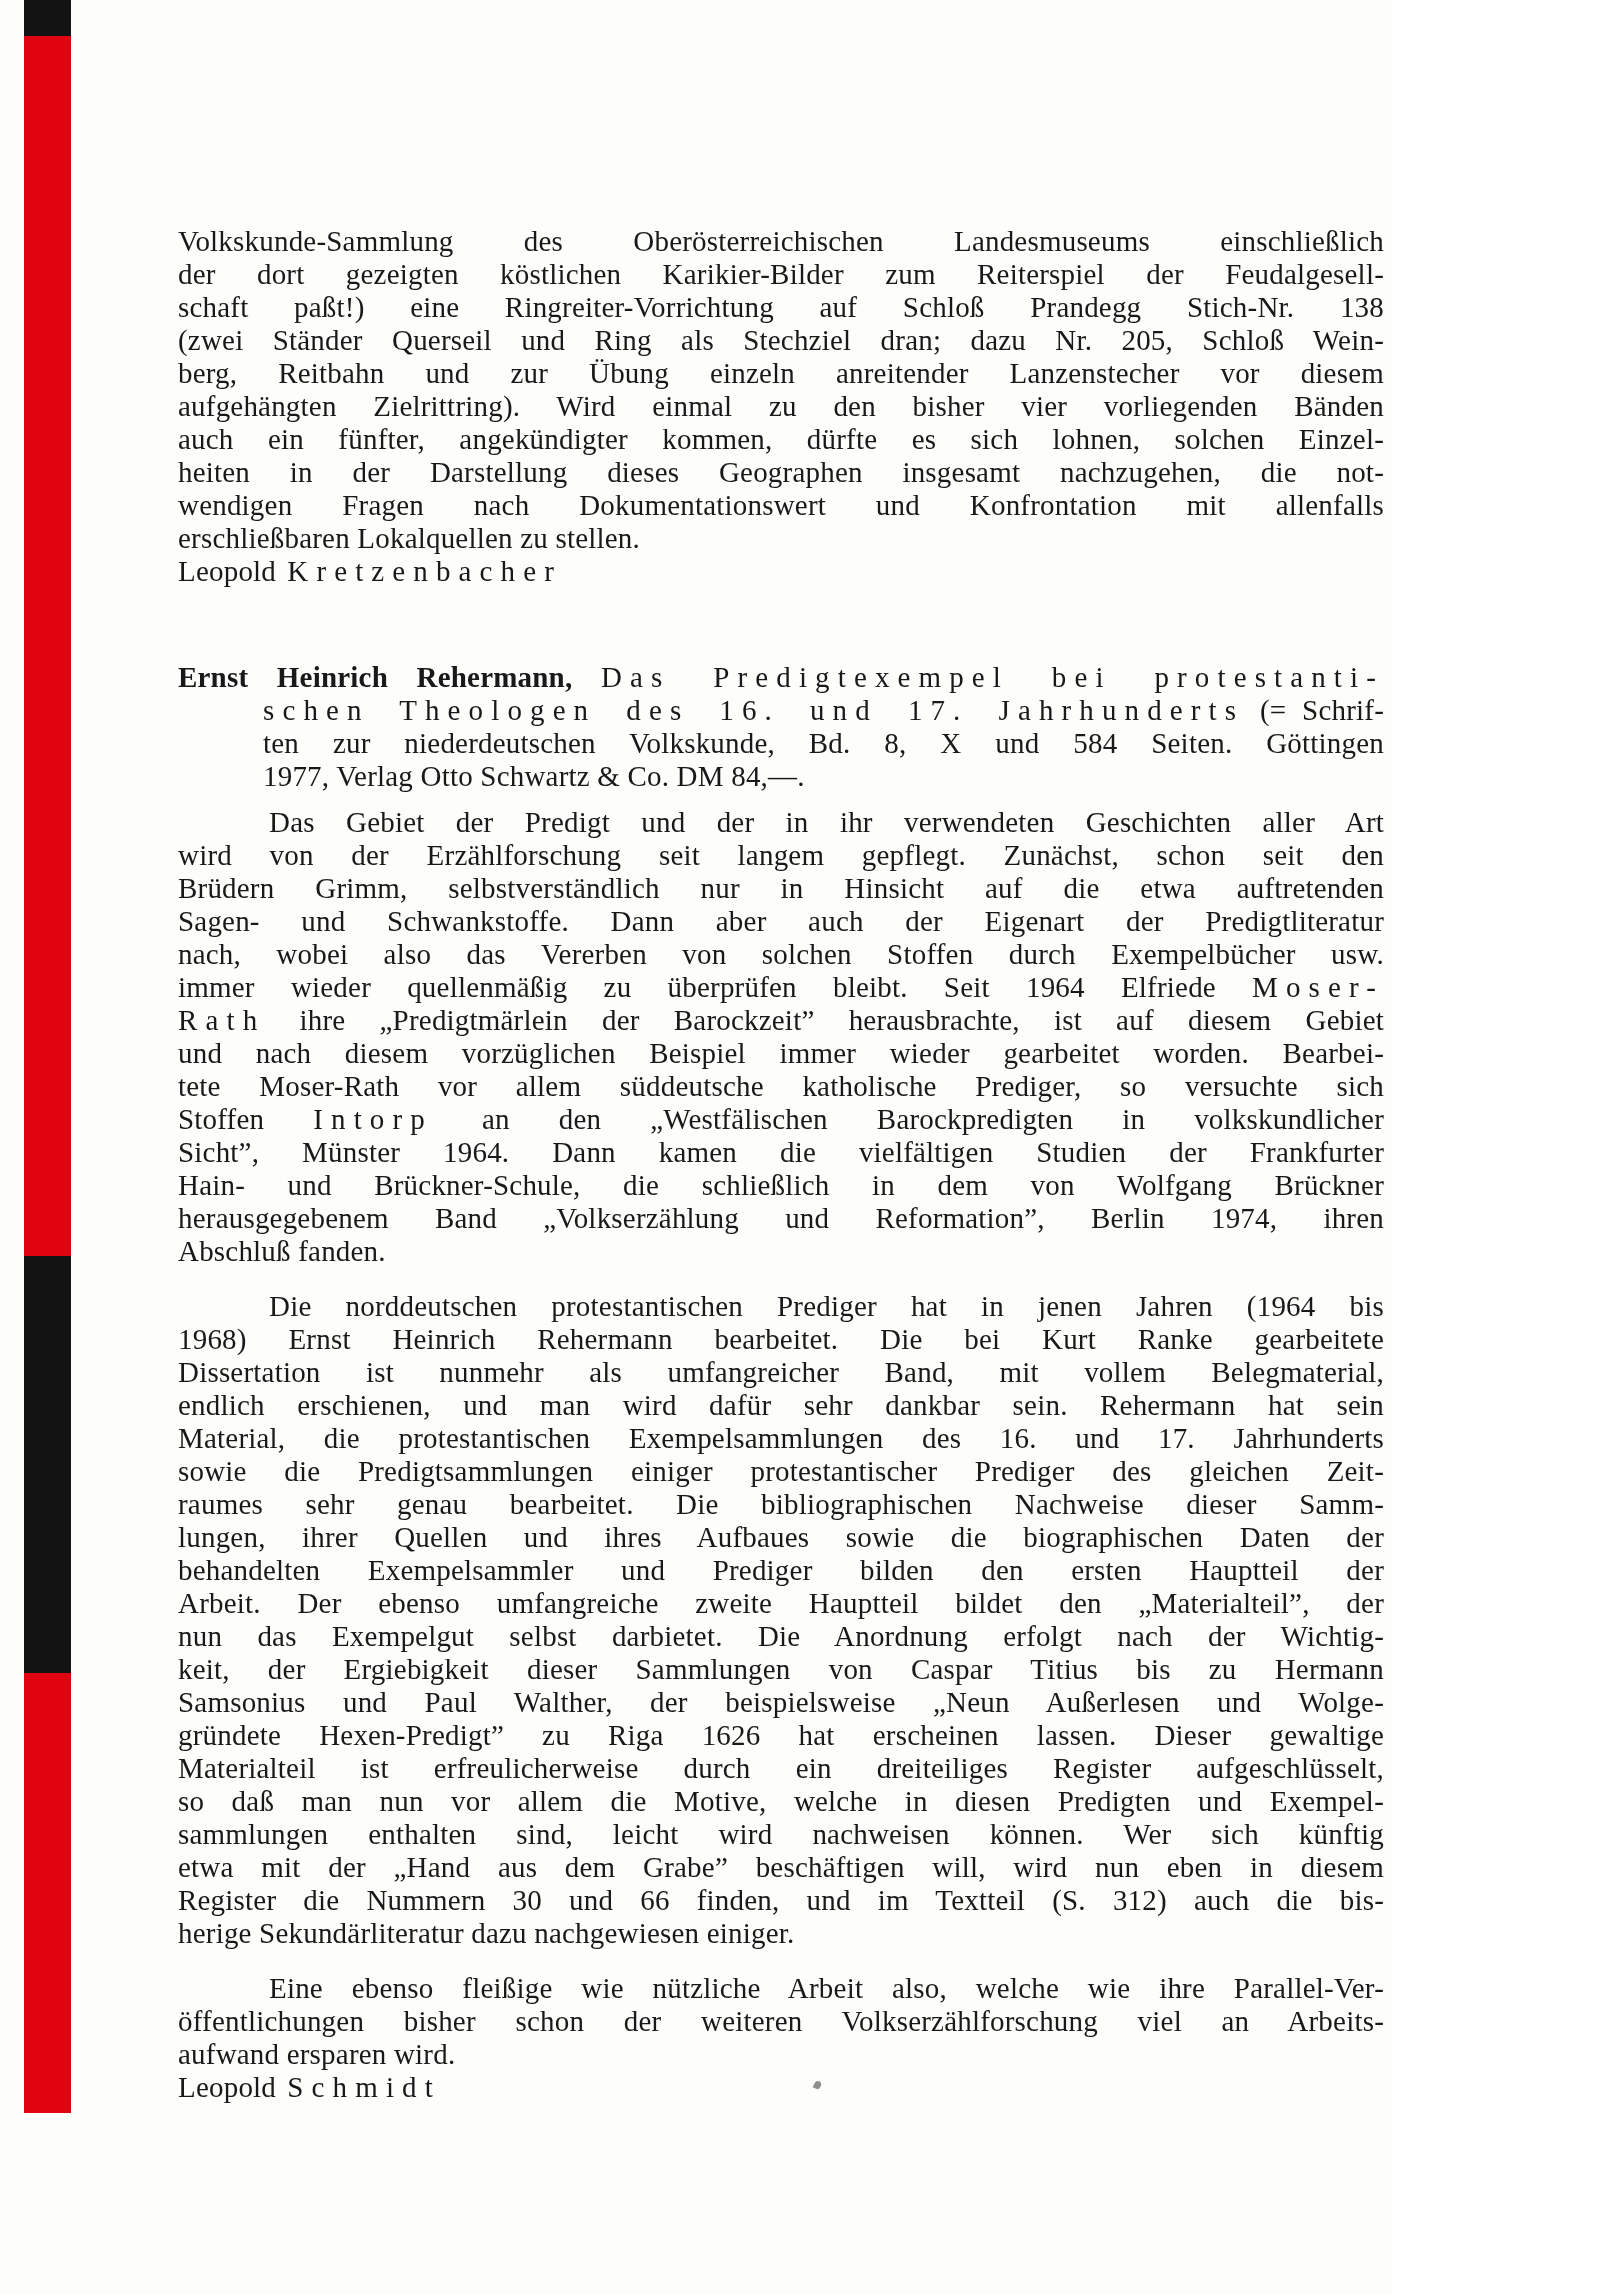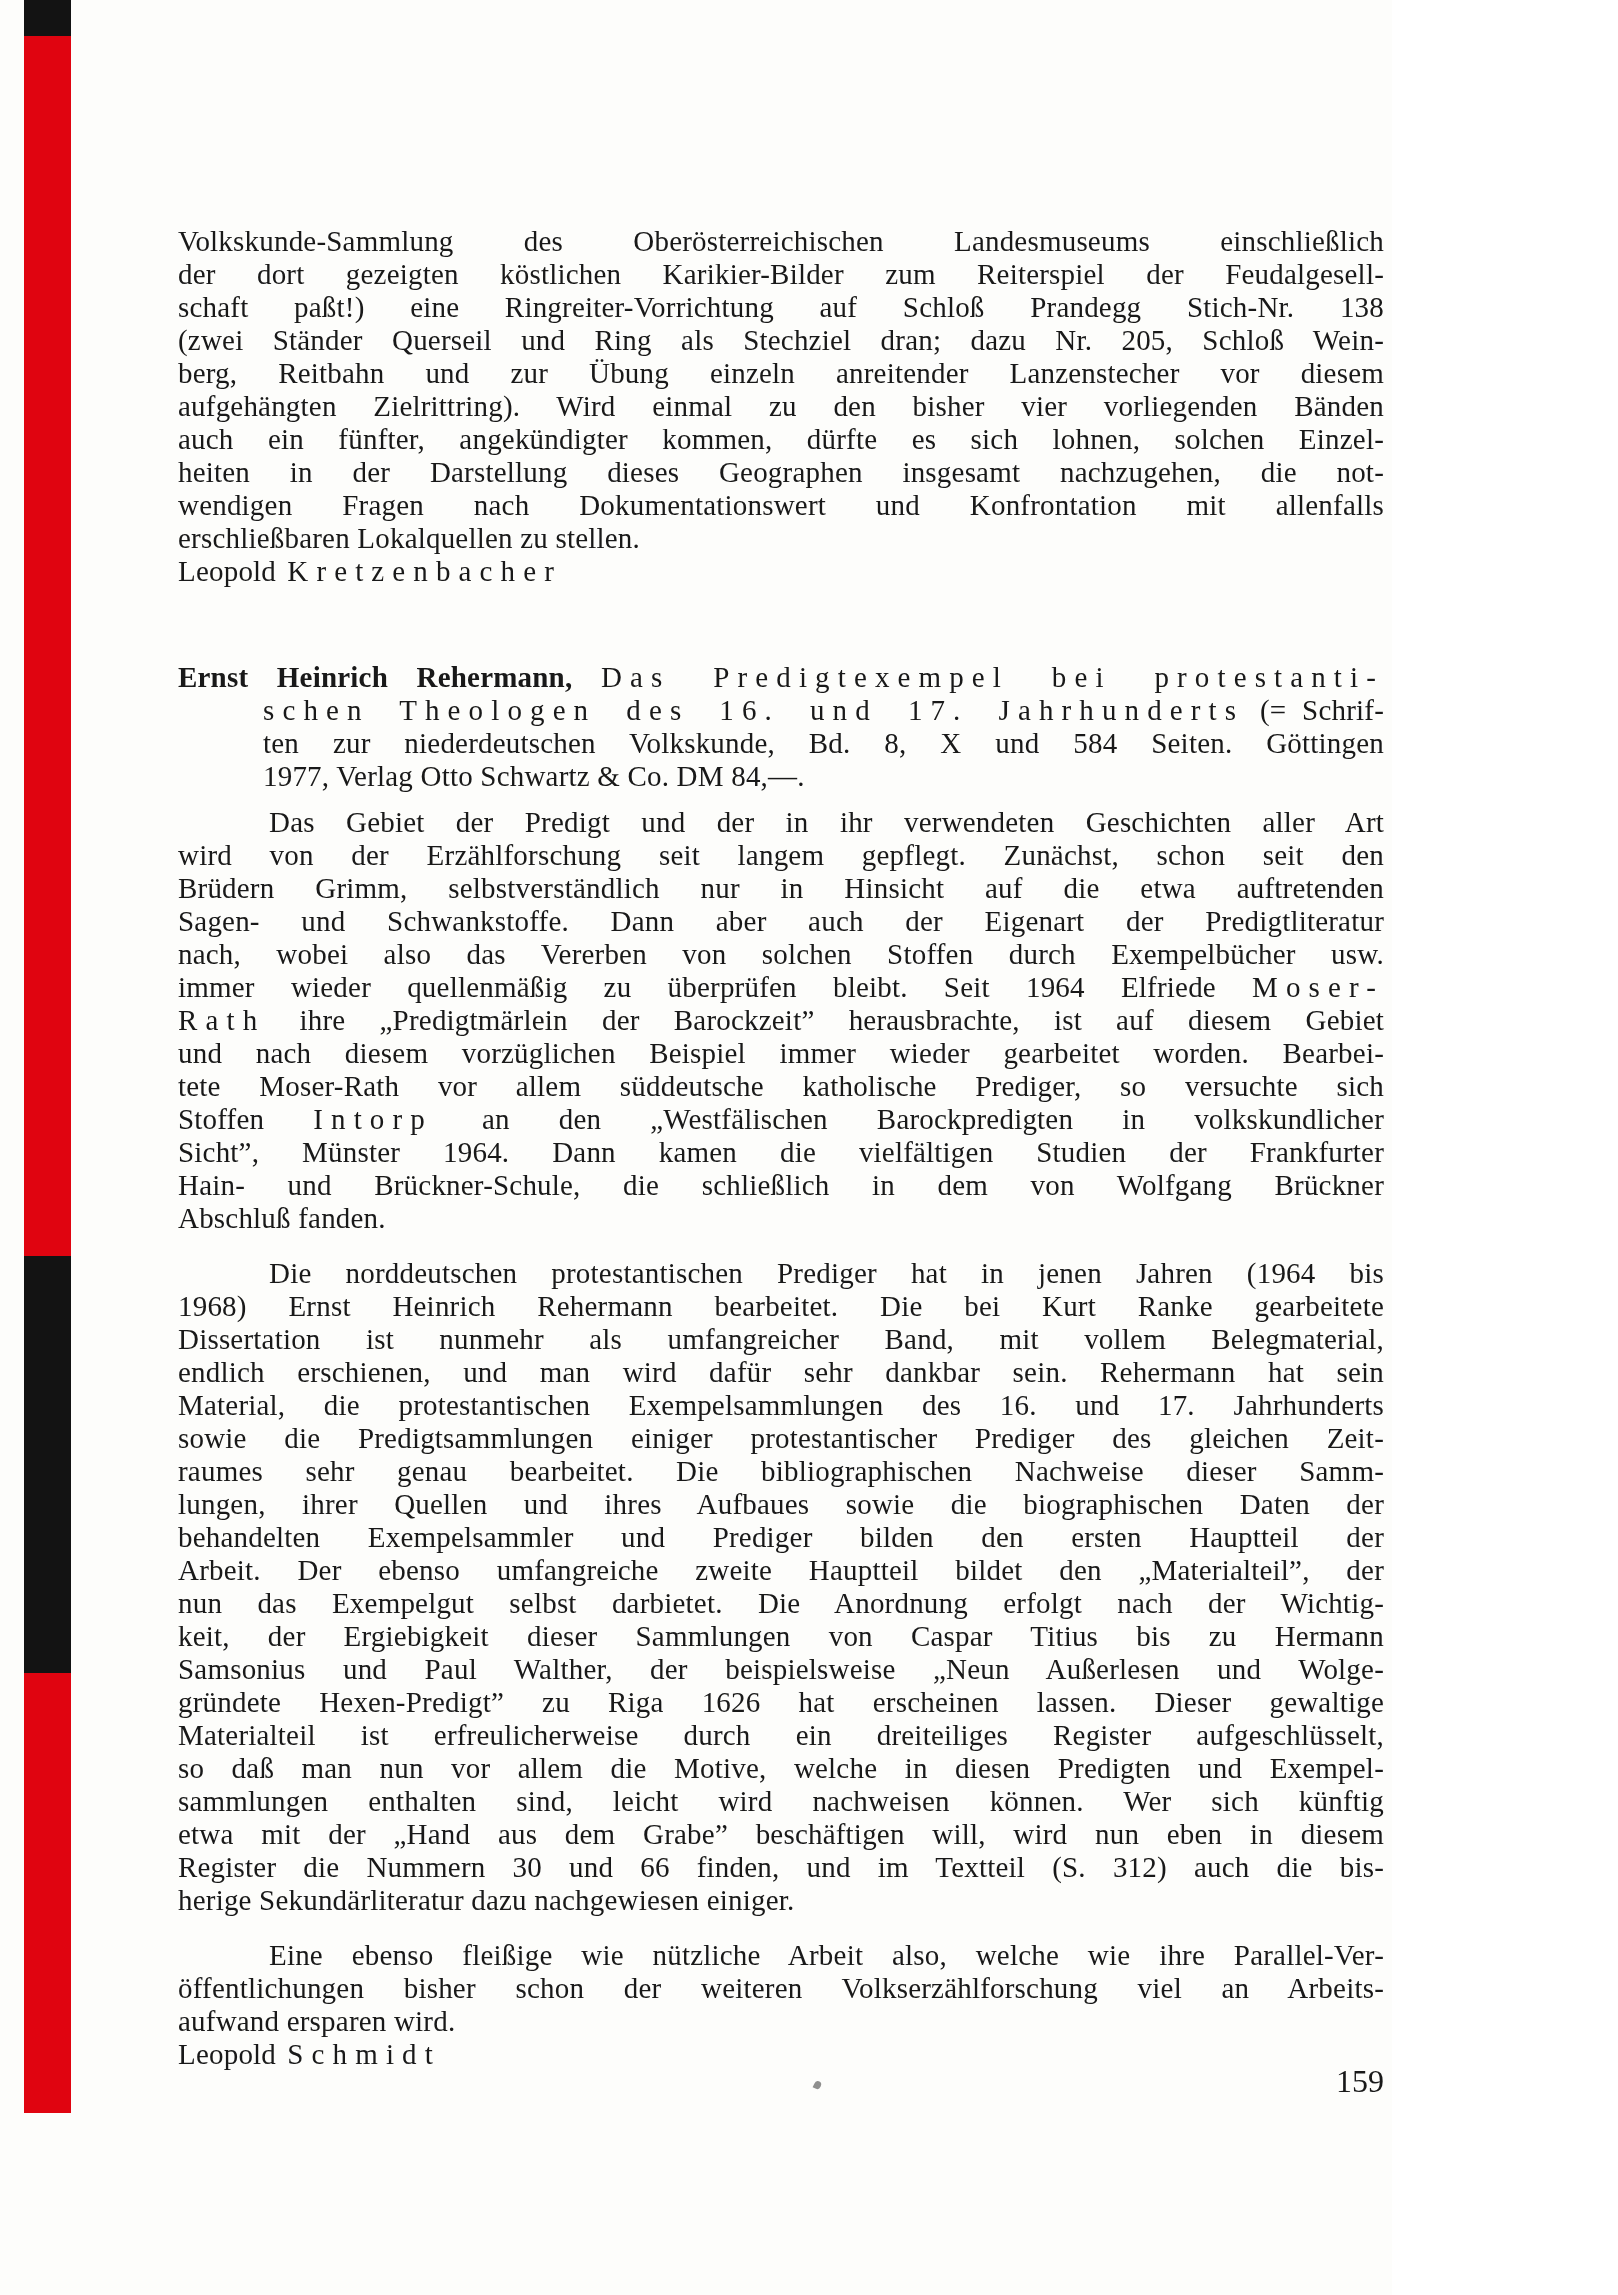--- a/index.html
+++ b/index.html
@@ -108,20 +108,21 @@
           <div class="line j"><span>Brüdern Grimm, selbstverständlich nur in Hinsicht auf die etwa auftretenden</span></div>
           <div class="line j"><span>Sagen- und Schwankstoffe. Dann aber auch der Eigenart der Predigtliteratur</span></div>
           <div class="line j"><span>nach, wobei also das Vererben von solchen Stoffen durch Exempelbücher usw.</span></div>
           <div class="line j"><span>immer wieder quellenmäßig zu überprüfen bleibt. Seit 1964 Elfriede </span><span class="sperr">Moser-</span></div>
           <div class="line j"><span class="sperr">Rath</span><span> ihre „Predigtmärlein der Barockzeit” herausbrachte, ist auf diesem Gebiet</span></div>
           <div class="line j"><span>und nach diesem vorzüglichen Beispiel immer wieder gearbeitet worden. Bearbei-</span></div>
           <div class="line j"><span>tete Moser-Rath vor allem süddeutsche katholische Prediger, so versuchte sich</span></div>
           <div class="line j"><span>Stoffen </span><span class="sperr">Intorp</span><span> an den „Westfälischen Barockpredigten in volkskundlicher</span></div>
           <div class="line j"><span>Sicht”, Münster 1964. Dann kamen die vielfältigen Studien der Frankfurter</span></div>
           <div class="line j"><span>Hain- und Brückner-Schule, die schließlich in dem von Wolfgang Brückner</span></div>
+          <div class="line j"><span>herausgegebenem Band „Volkserzählung und Reformation”, Berlin 1974, ihren</span></div>
           <div class="line"><span>Abschluß fanden.</span></div>
         </div>
 
       <div class="para ind mt-para">
 
       <div class="line j"><span>Die norddeutschen protestantischen Prediger hat in jenen Jahren (1964 bis</span></div>
           <div class="line j"><span>1968) Ernst Heinrich Rehermann bearbeitet. Die bei Kurt Ranke gearbeitete</span></div>
           <div class="line j"><span>Dissertation ist nunmehr als umfangreicher Band, mit vollem Belegmaterial,</span></div>
           <div class="line j"><span>endlich erschienen, und man wird dafür sehr dankbar sein. Rehermann hat sein</span></div>
           <div class="line j"><span>Material, die protestantischen Exempelsammlungen des 16. und 17. Jahrhunderts</span></div>
@@ -148,18 +149,17 @@
           <div class="line j"><span>öffentlichungen bisher schon der weiteren Volkserzählforschung viel an Arbeits-</span></div>
         </div>
       <div class="line sigline">
         <span>aufwand ersparen wird.</span>
         <span class="signer"><span>Leopold</span><span class="sperr">Schmidt</span></span>
       </div>
     </section>
 
   </div>
 
-  <div class="pagenum">159</div>
 
   <div class="speck" id="speck" style="left: 814px; top: 2081px; width: 6.5px; height: 8px; background: rgb(106, 106, 106);"></div>
 
 </div>
 
 
 </body></html>

